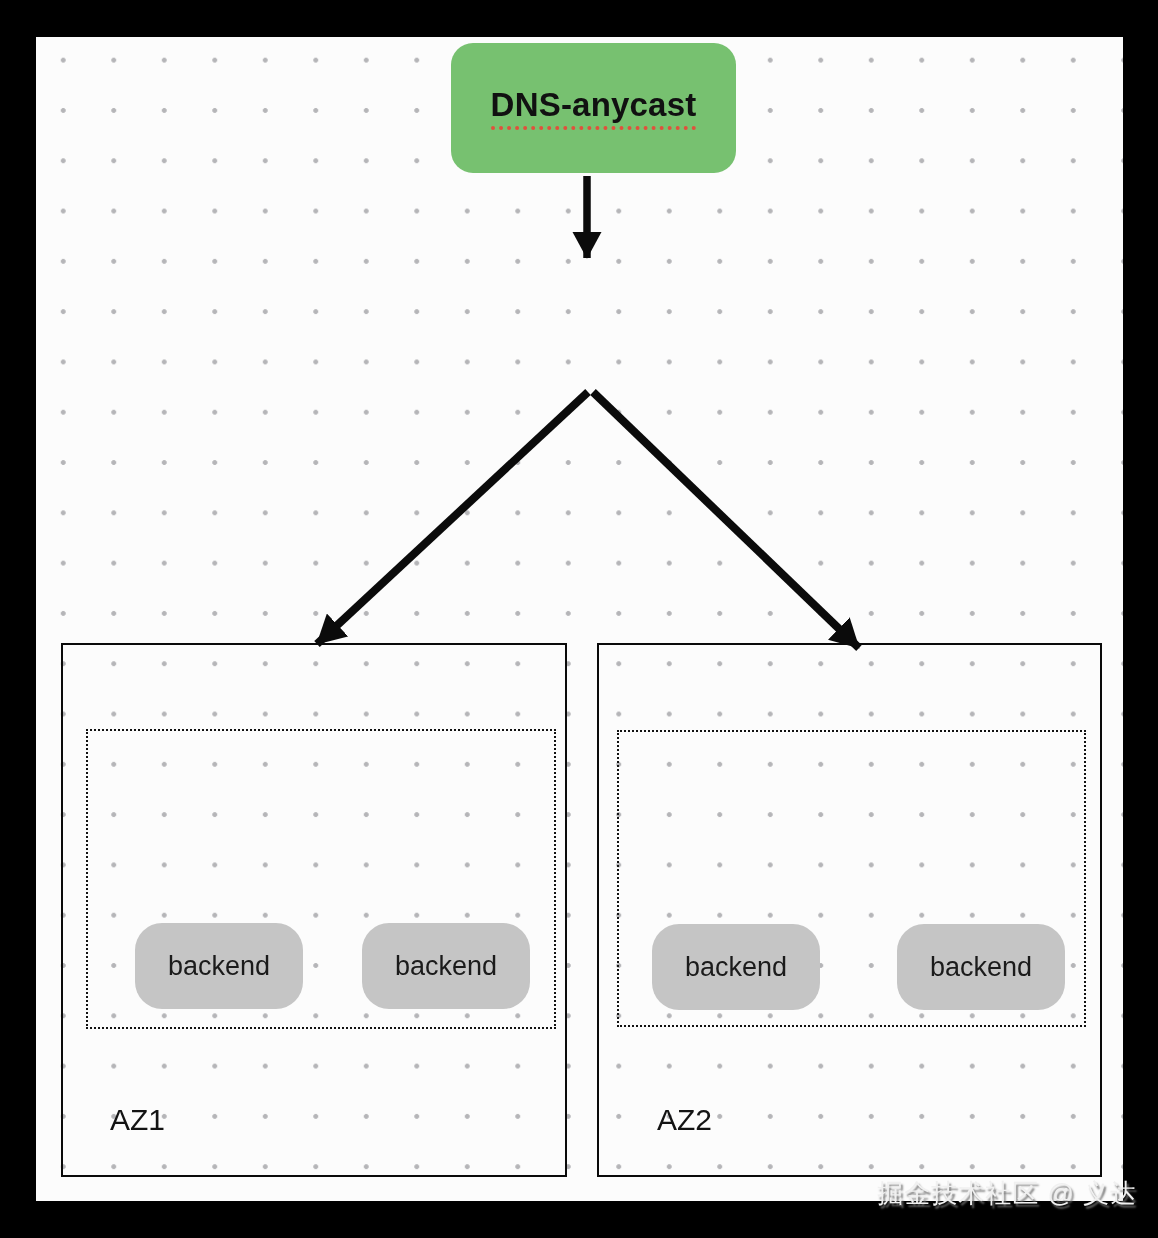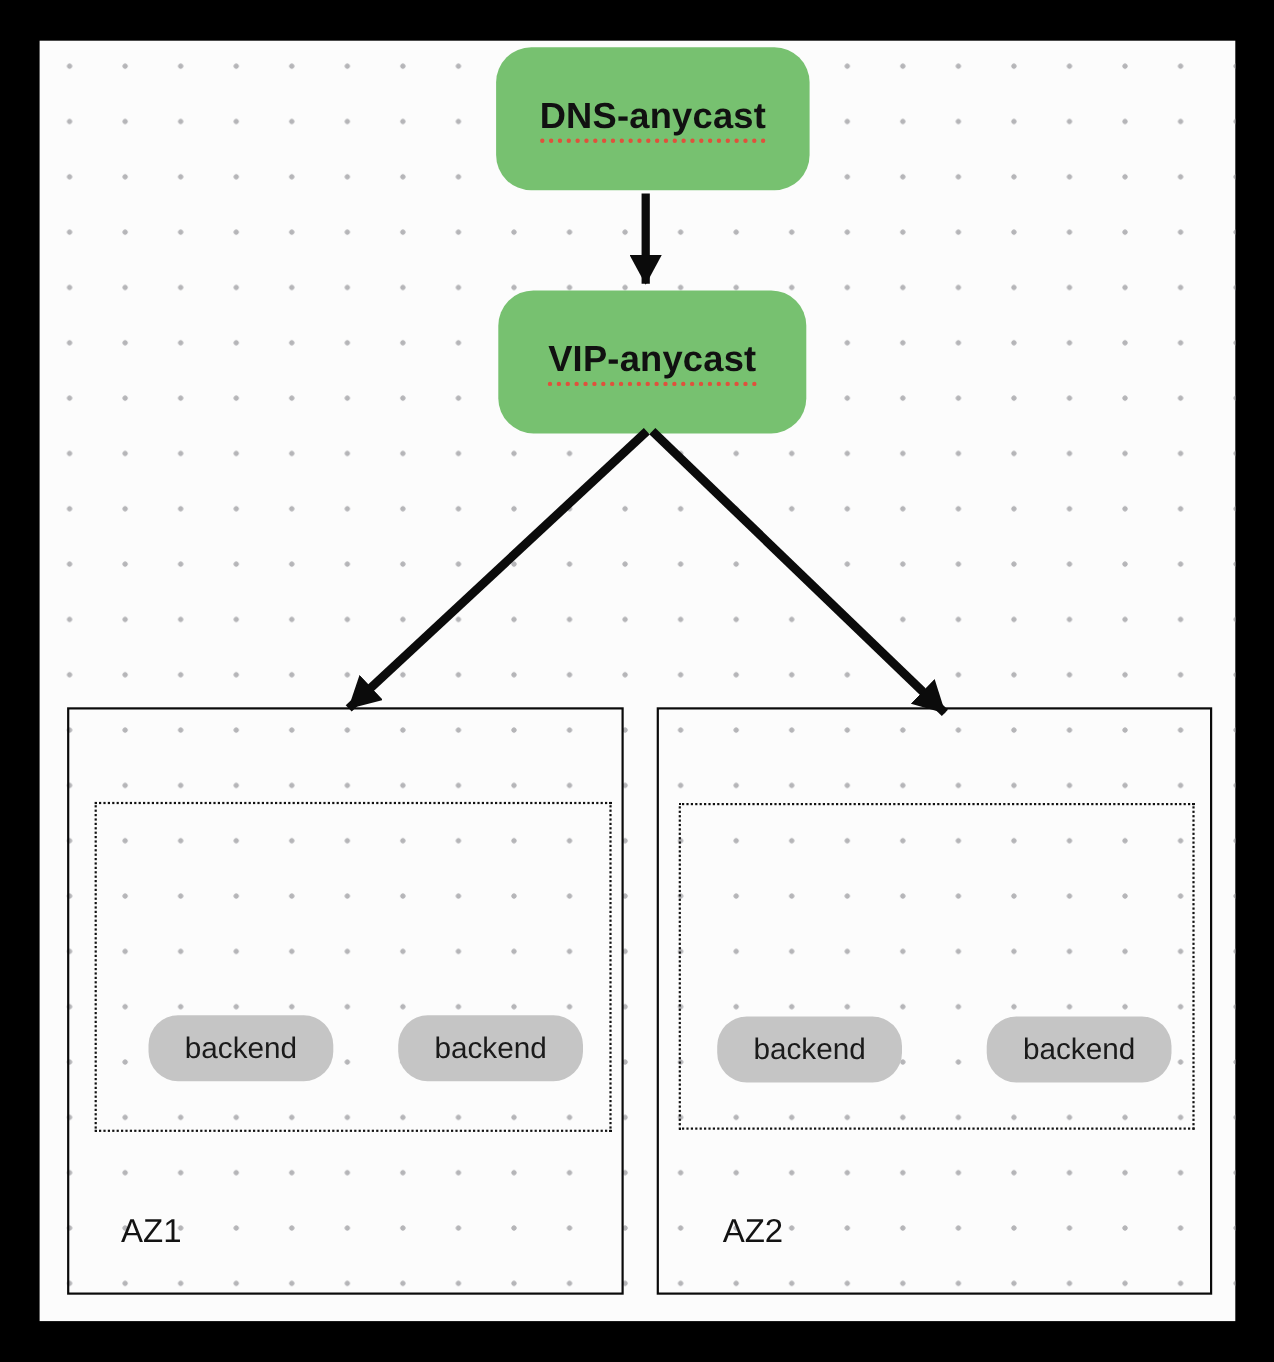--- a/index.html
+++ b/index.html
@@ -14,21 +14,21 @@
     position: absolute; left: 36px; top: 37px; width: 1087px; height: 1164px;
     background-color: #fcfcfc;
     background-image: radial-gradient(circle, #b5b5b8 2.1px, rgba(181,181,184,0) 2.7px);
     background-size: 50.5px 50.3px;
     background-position: 2px -2px;
   }
 
   
   .node {
     position: absolute; display: flex; align-items: center; justify-content: center;
-    background: #77c170; border-radius: 32px; z-index: 2;
+    background: #77c170; border-radius: 22px; z-index: 2;
   }
   .node-dns { left: 415px; top: 6px;  width: 285px; height: 130px; }
   .node-vip { left: 417px; top: 227px; width: 280px; height: 130px; }
   .node-label {
     font-size: 33px; font-weight: 700; color: #111; letter-spacing: 0.2px;
     border-bottom: 4px dotted #e0513c; padding-bottom: 2px; line-height: 1.15;
   }
 
   
   .az {
@@ -44,21 +44,21 @@
 
   
   .cluster {
     position: absolute; border: 2.5px dotted #111;
   }
   .az-1 .cluster { left: 23px; top: 84px; width: 466px; height: 296px; }
   .az-2 .cluster { left: 18px; top: 85px; width: 465px; height: 293px; }
 
   
   .backend {
-    position: absolute; top: 192px; width: 168px; height: 60px;
+    position: absolute; top: 192px; width: 168px; height: 86px;
     background: #c5c5c5; border-radius: 27px;
     display: flex; align-items: center; justify-content: center;
     font-size: 27px; color: #1b1b1b; font-weight: 400;
   }
   .az-1 .backend-1 { left: 47px; }
   .az-1 .backend-2 { left: 274px; }
   .az-2 .backend-1 { left: 33px; }
   .az-2 .backend-2 { left: 278px; }
 
   
@@ -93,30 +93,28 @@
       <div class="cluster">
         <div class="backend backend-1">backend</div>
         <div class="backend backend-2">backend</div>
       </div>
       <div class="az-label">AZ2</div>
     </div>
 
     <div class="node node-dns">
       <span class="node-label">DNS-anycast</span>
     </div>
-    <div class="node node-vip">
-      <span class="node-label">VIP-anycast</span>
-    </div>
 
     <svg class="arrows" viewBox="0 0 1087 1164">
       <defs>
         <marker id="ah" viewBox="0 0 3.6 3.9" refX="3.5" refY="1.95" markerWidth="3.6" markerHeight="3.9" orient="auto">
           <path d="M0,0 L3.6,1.95 L0,3.9 Z" fill="#0b0b0b"></path>
         </marker>
       </defs>
       <line x1="551" y1="139" x2="551" y2="221" stroke="#0b0b0b" stroke-width="7.5" marker-end="url(#ah)"></line>
       <line x1="552" y1="355" x2="281" y2="607" stroke="#0b0b0b" stroke-width="8" marker-end="url(#ah)"></line>
       <line x1="557" y1="355" x2="823" y2="611" stroke="#0b0b0b" stroke-width="8" marker-end="url(#ah)"></line>
     </svg>
 
   </div>
 
+  <div class="watermark">掘金技术社区 @ 义达</div>
 </div>
 
 </body></html>

